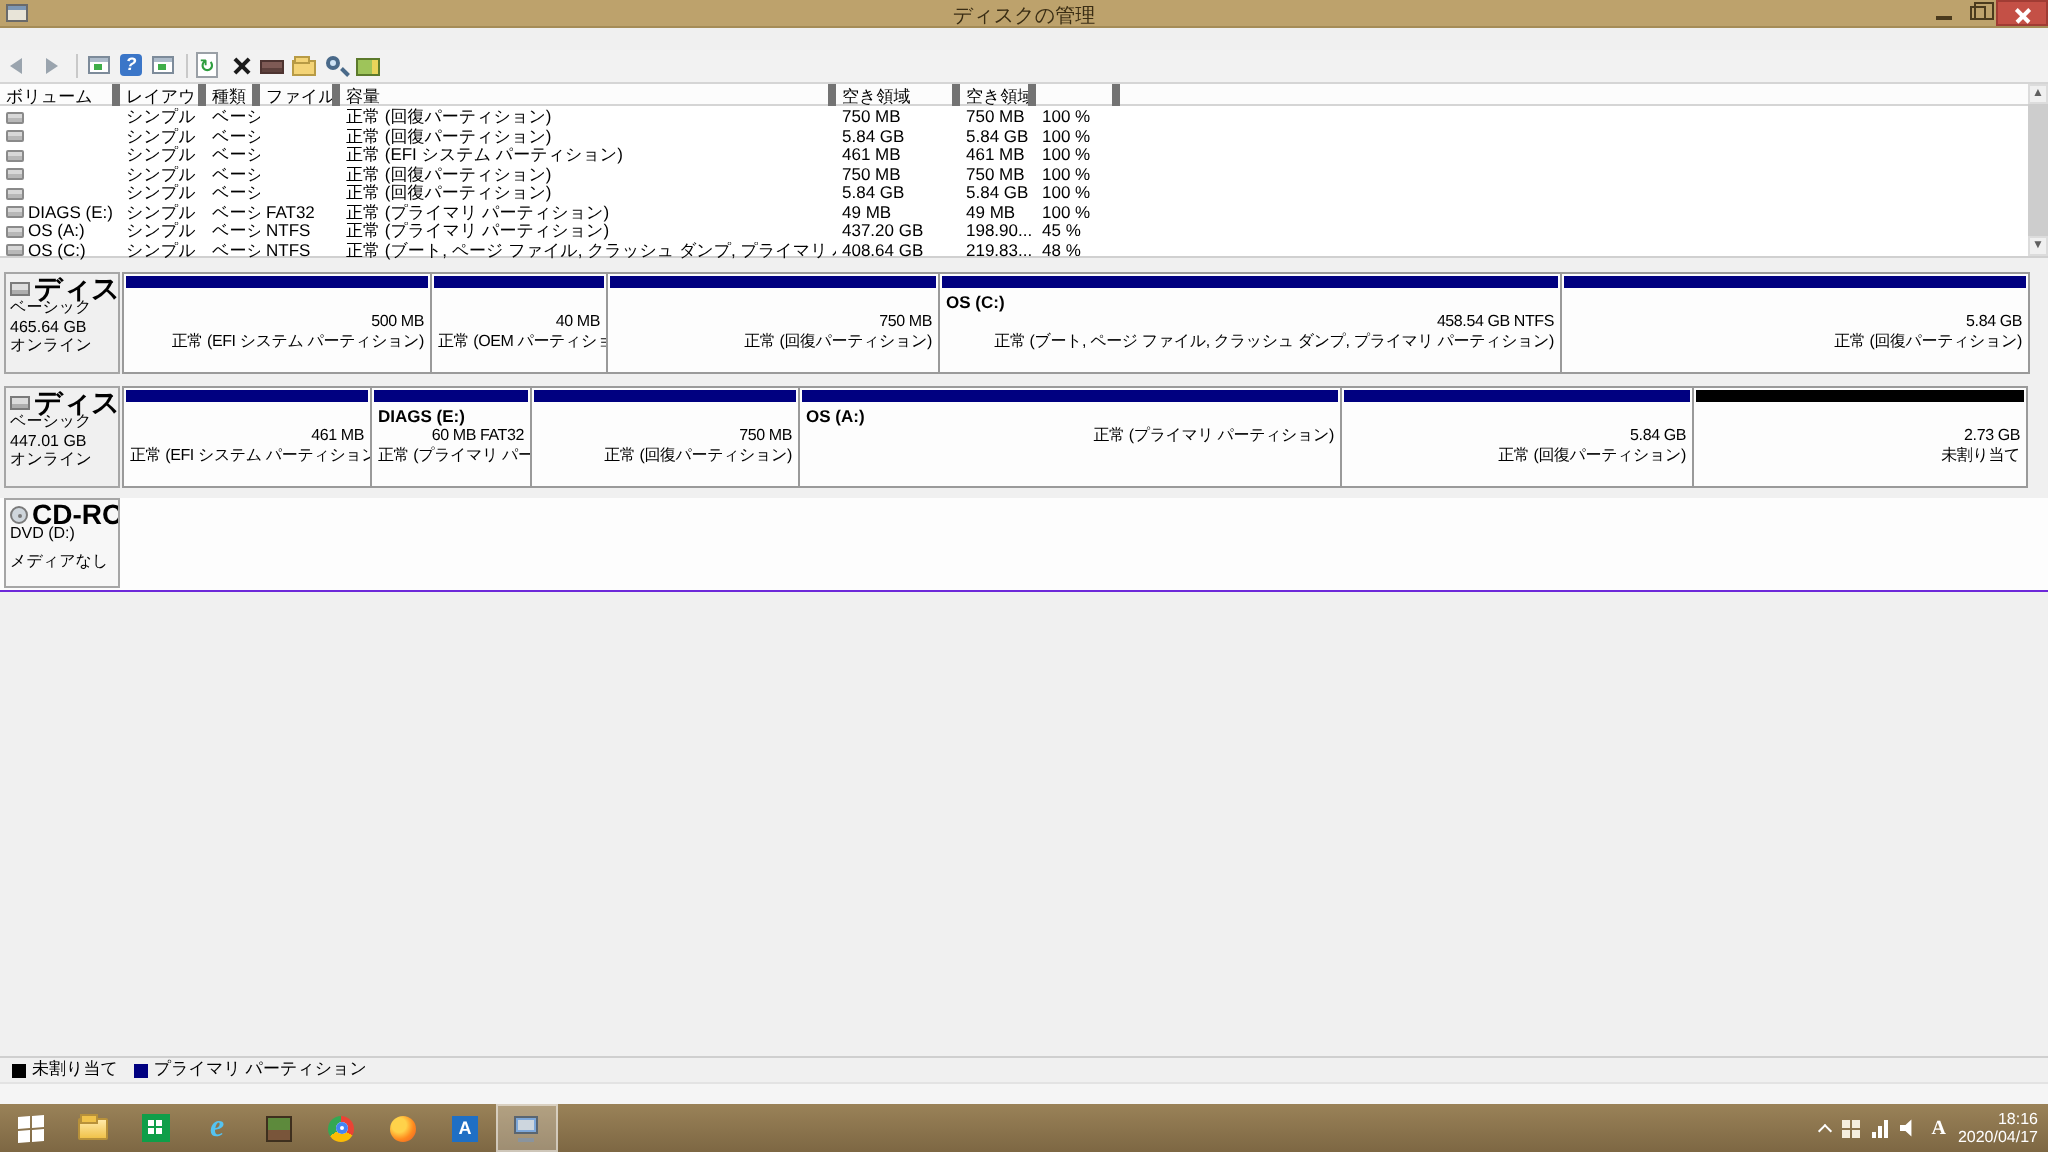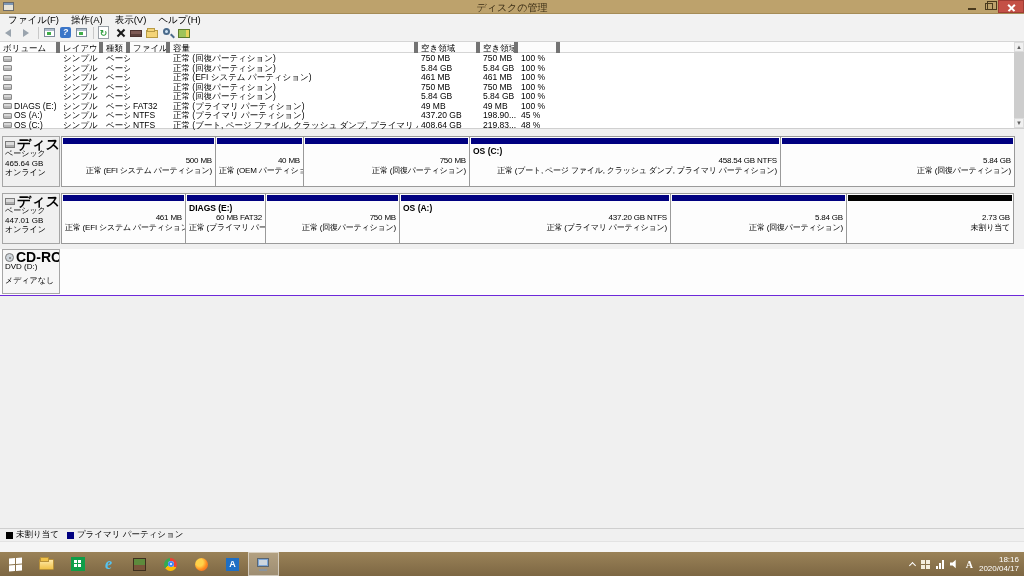--- a/index.html
+++ b/index.html
@@ -172,26 +172,20 @@
       <span class="capbtn">
           <i class="restsq"></i>
         </span>
       <span class="capbtn close">
           <i class="x1"></i>
           <i class="x2"></i>
         </span>
     </span>
   </div>
 
-  <div class="menubar">
-    <span class="menu-item">ファイル(F)</span>
-    <span class="menu-item">操作(A)</span>
-    <span class="menu-item">表示(V)</span>
-    <span class="menu-item">ヘルプ(H)</span>
-  </div>
 
   <div class="toolbar">
     <span class="tbtn">
         <i class="arrow-l"></i>
       </span>
     <span class="tbtn">
         <i class="arrow-r"></i>
       </span>
     <span class="tsep"></span>
     <span class="tbtn">
@@ -432,21 +426,20 @@
         </div>
         <div class="pbox" style="width:135px;">
           <div class="phdr"></div>
           <div class="pname"></div>
           <div class="pline">750 MB</div>
           <div class="pline">正常 (回復パーティション)</div>
         </div>
         <div class="pbox" style="width:272px;">
           <div class="phdr"></div>
           <div class="pname">OS  (A:)</div>
-          <div class="pline">437.20 GB NTFS</div>
           <div class="pline">正常 (プライマリ パーティション)</div>
         </div>
         <div class="pbox" style="width:177px;">
           <div class="phdr"></div>
           <div class="pname"></div>
           <div class="pline">5.84 GB</div>
           <div class="pline">正常 (回復パーティション)</div>
         </div>
         <div class="pbox" style="width:168px;">
           <div class="phdr unalloc"></div>

